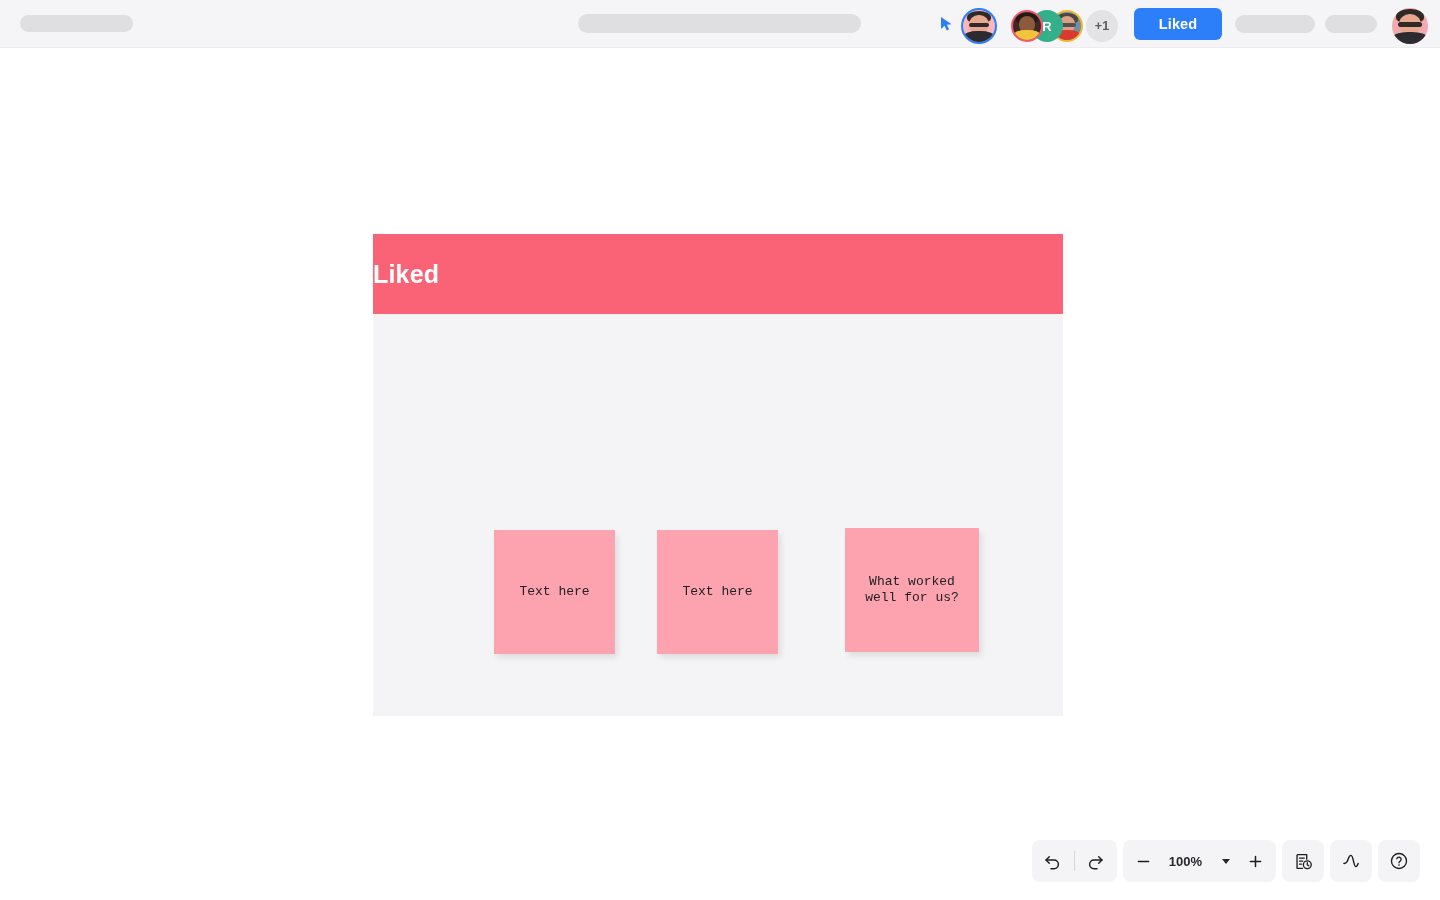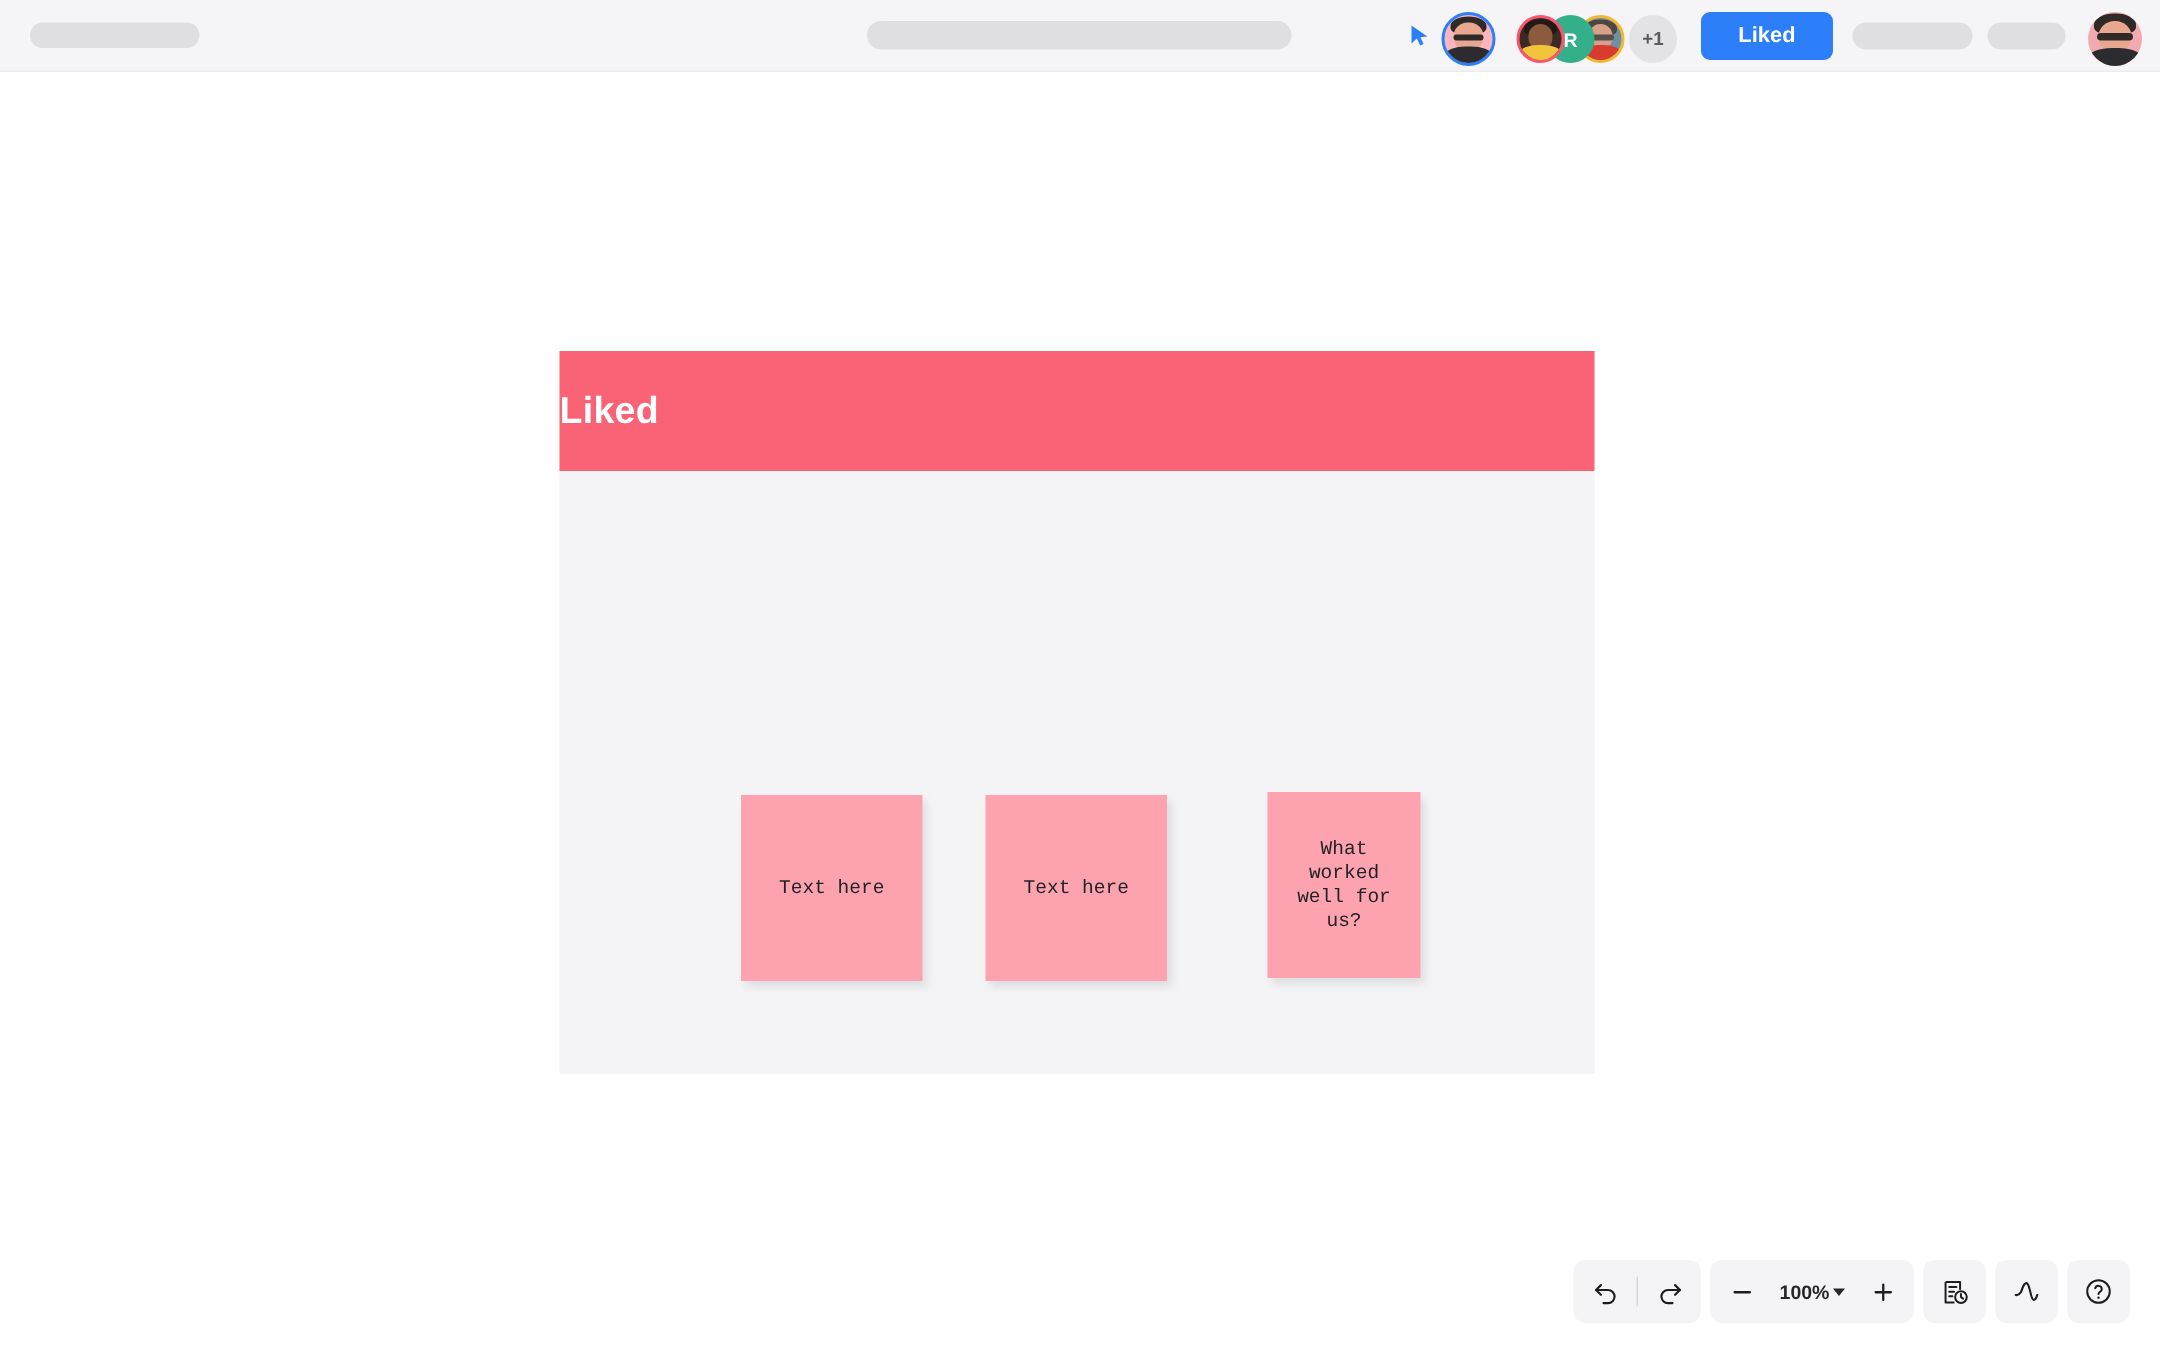--- a/index.html
+++ b/index.html
@@ -193,21 +193,21 @@
     text-align: center;
     color: #222226;
     font-size: 13px;
     line-height: 1.25;
     padding: 8px 10px;
     cursor: pointer;
     box-shadow: 3px 4px 6px rgba(0,0,0,0.09);
   }
   .sticky-0 { left: 121px; top: 216px; width: 121px; height: 124px; }
   .sticky-1 { left: 284px; top: 216px; width: 121px; height: 124px; }
-  .sticky-2 { left: 472px; top: 214px; width: 102px; height: 124px; }
+  .sticky-2 { left: 472px; top: 214px; width: 134px; height: 124px; }
 
   
   .bottombar {
     position: absolute;
     right: 20px; bottom: 18px;
     display: flex;
     align-items: center;
     gap: 6px;
   }
   .bb-group {
@@ -221,21 +221,21 @@
     width: 42px; height: 42px;
     display: flex; align-items: center; justify-content: center;
     border: none; background: transparent; cursor: pointer;
     border-radius: 8px;
   }
   .bb-div {
     width: 1px; height: 20px;
     background: #d6d6d9;
   }
   .zoom-label {
-    display: flex; align-items: center; gap: 2px;
+    display: flex; align-items: center; gap: 20px;
     font-size: 13px; font-weight: 600; color: #27272b;
     padding: 0 4px;
     cursor: pointer;
     min-width: 52px;
     justify-content: center;
   }
   .caret {
     width: 0; height: 0;
     border-left: 4px solid transparent;
     border-right: 4px solid transparent;

